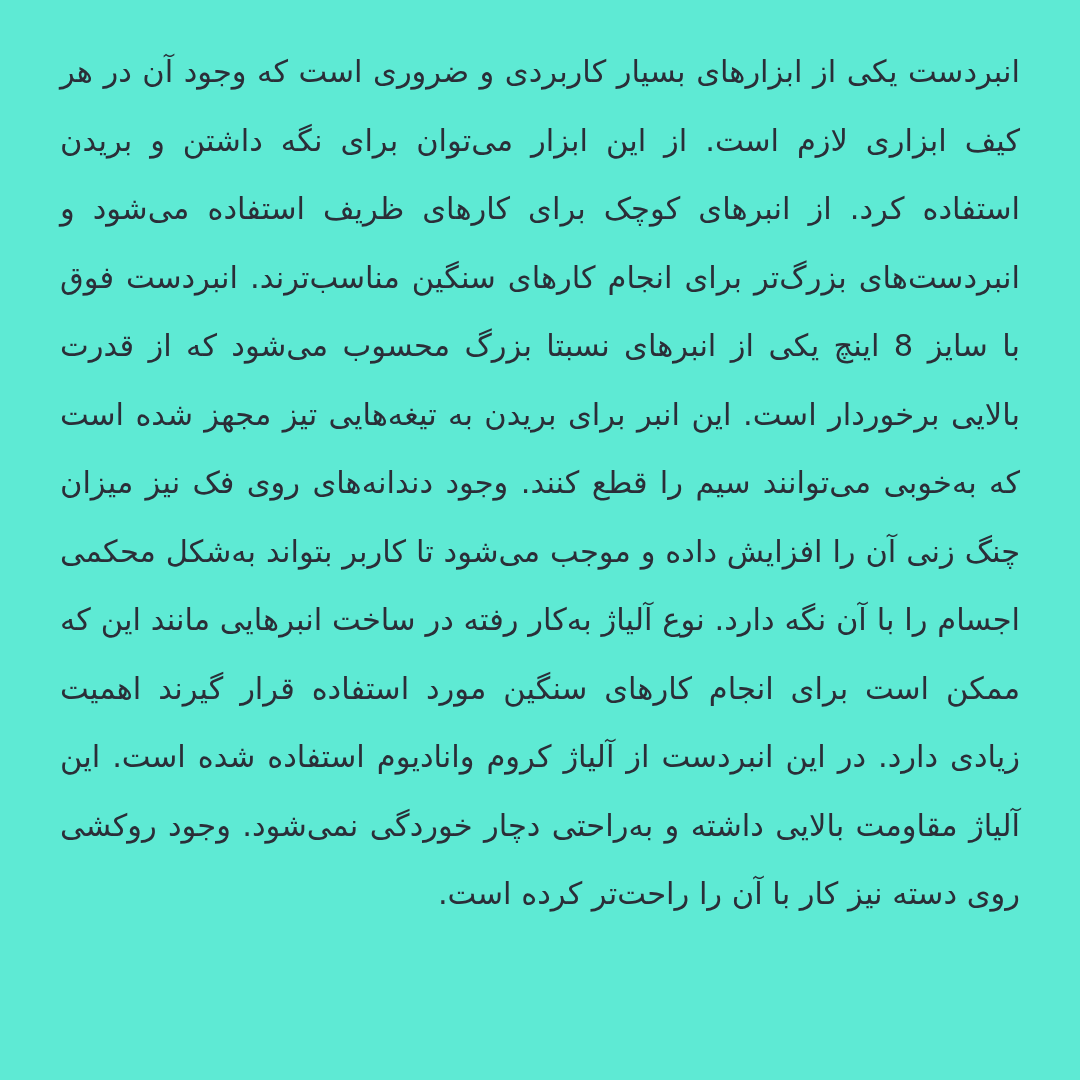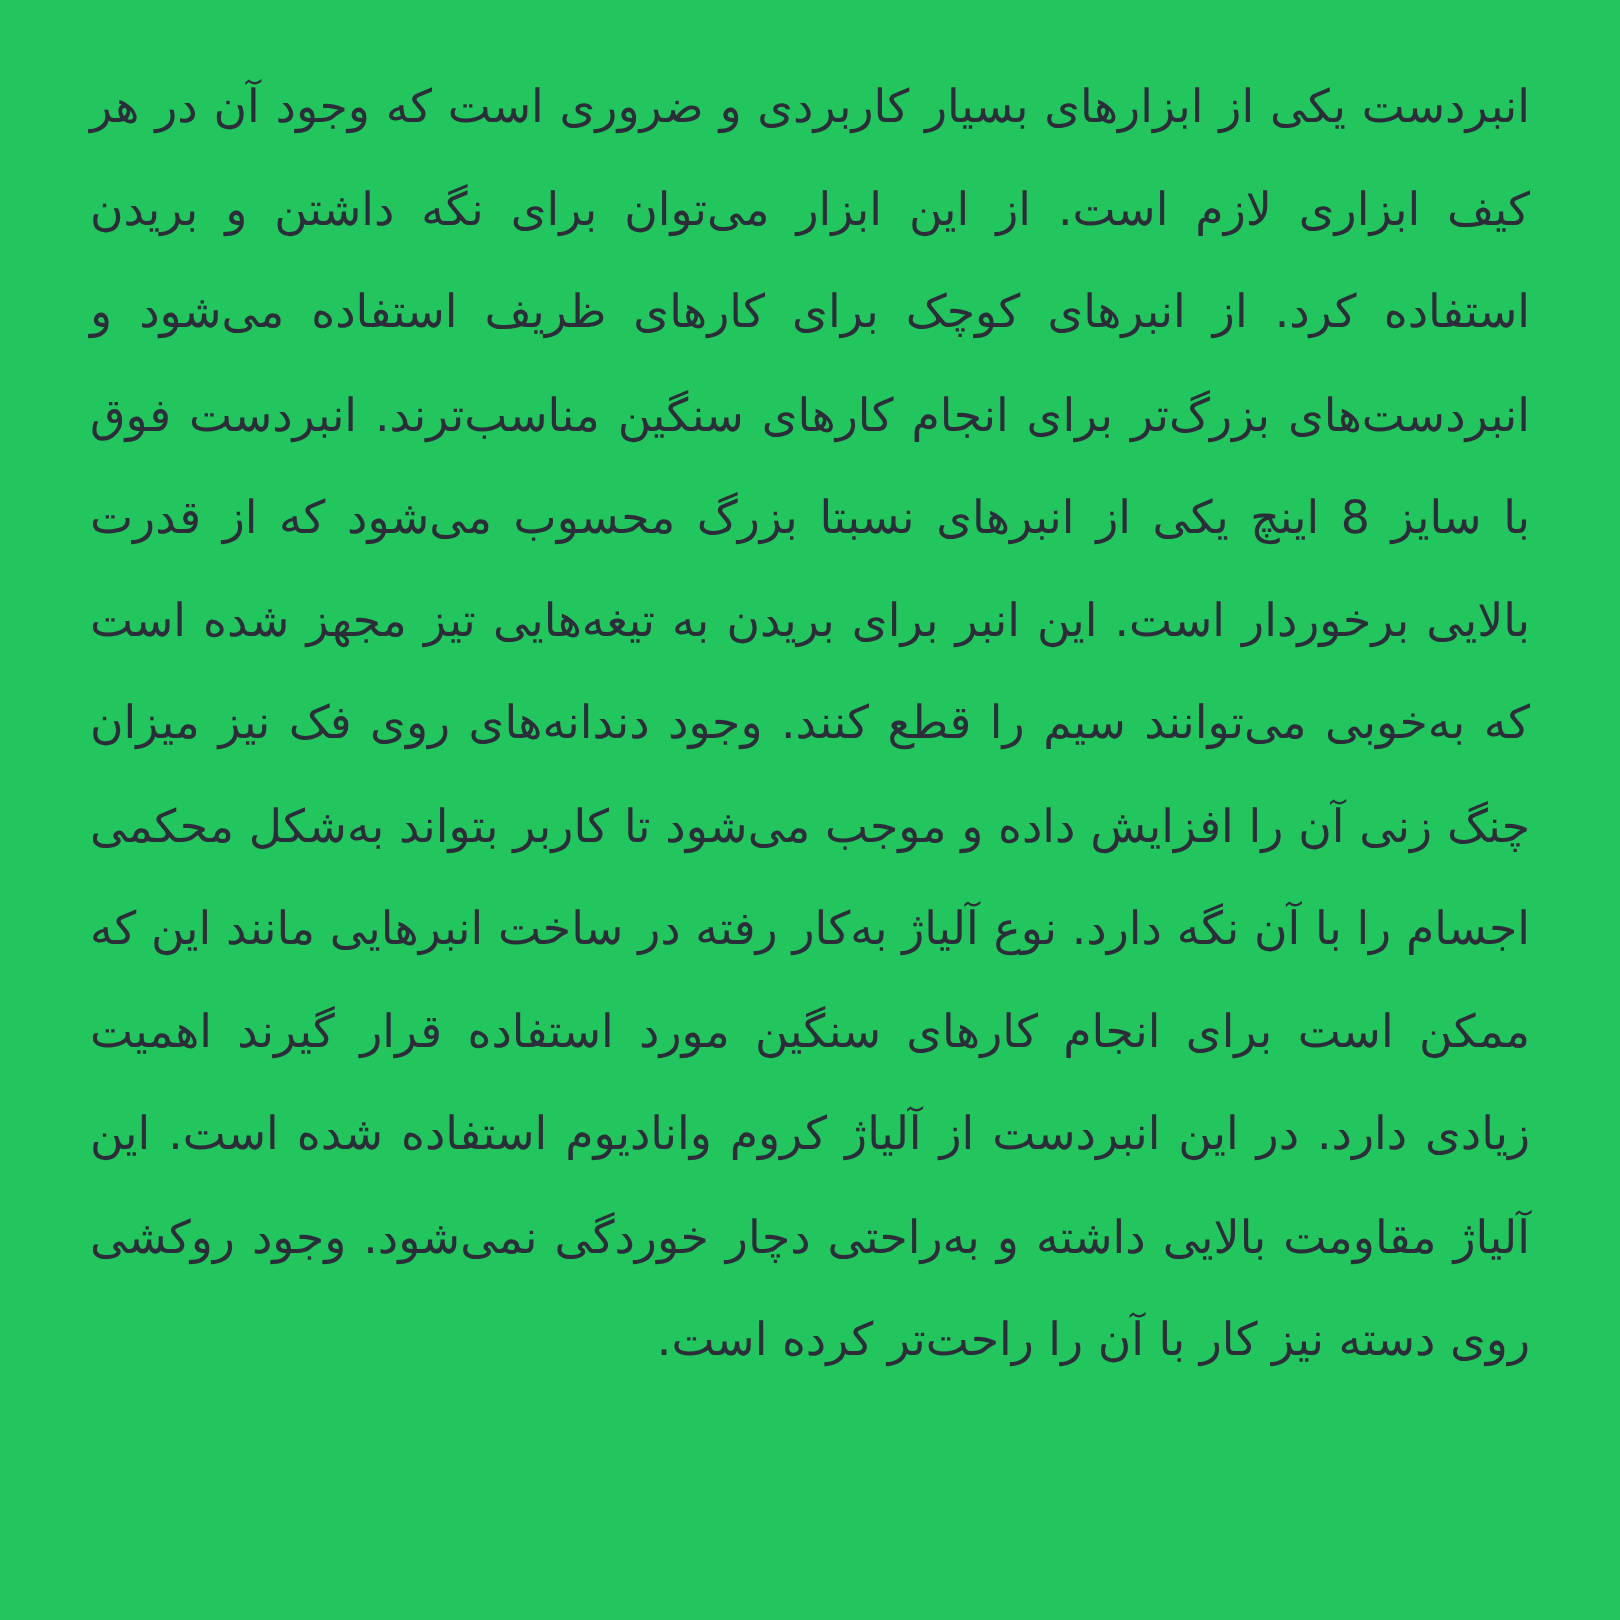--- a/index.html
+++ b/index.html
@@ -13,21 +13,21 @@
     height: 1080px;
     background: #ffffff;
     font-family: "DejaVu Sans", "Liberation Sans", sans-serif;
     overflow: hidden;
   }
 
   #page {
     box-sizing: border-box;
     width: 1080px;
     height: 1080px;
-    background: #22c55e;
+    background: #5eead4;
     padding: 38px 60px 0 60px;
     display: block;
   }
 
   #description-paragraph {
     direction: rtl;
     unicode-bidi: isolate;
     text-align: justify;
     text-align-last: right;
     text-justify: inter-word;

